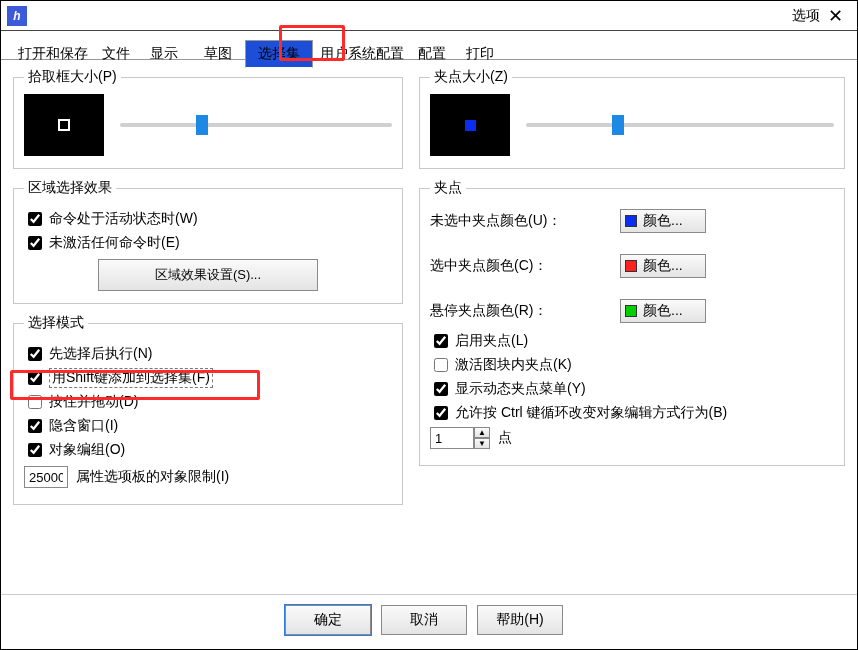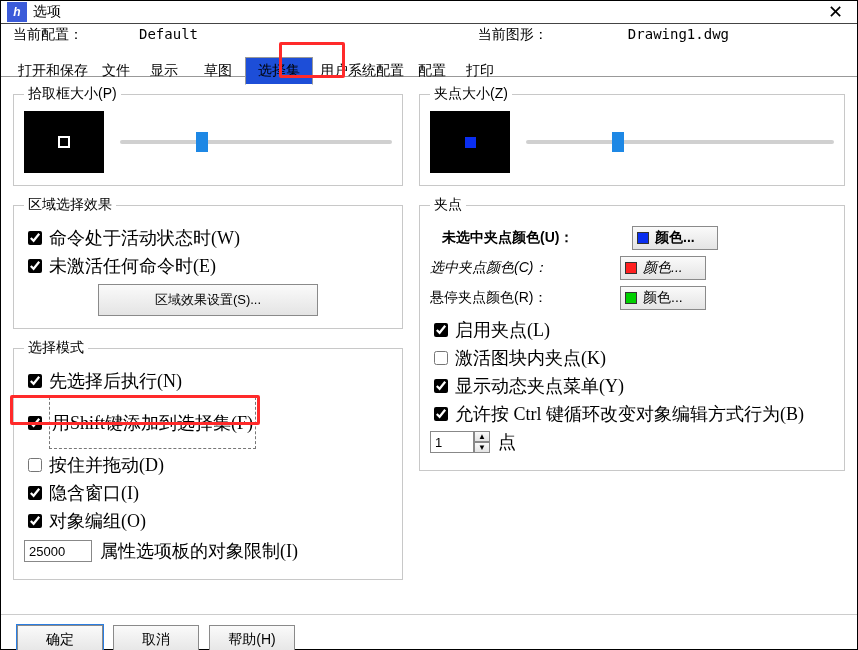--- a/index.html
+++ b/index.html
@@ -2,21 +2,21 @@
 <html><head>
 <meta charset="utf-8">
 <style>
   * { box-sizing: border-box; font-family: "Microsoft YaHei", "SimSun", sans-serif; }
   body { margin: 0; padding: 0; width: 858px; height: 650px; background: #fff; font-size: 13px; color: #000; overflow: hidden; }
 
   .window { width: 858px; height: 650px; border: 1px solid #000; display: flex; flex-direction: column; }
 
   .titlebar { height: 30px; border-bottom: 1px solid #444; display: flex; align-items: center; padding: 0 6px 0 0; font-size: 14px; }
   .titlebar .app-icon { width: 20px; height: 20px; background:#3b5bd9; color:#fff; display:flex; align-items:center; justify-content:center; margin: 0 6px; font-style: italic; font-weight:bold; font-size:12px;}
-  .titlebar .title { flex:1; }
+  .titlebar .title { flex:1;text-align:right; }
   .titlebar .close { font-size: 18px; padding: 0 8px; cursor:pointer; }
 
   .config-line { padding: 2px 8px 4px 12px; font-size:14px; display:flex; }
   .config-line .lbl { }
   .config-line .val { font-family: monospace; }
 
   .tabs { display:flex; border-bottom:1px solid #999; padding-left: 10px; font-size:14px; }
   .tab { padding: 4px 6px; border:1px solid transparent; border-bottom:none; position:relative; top:9px; cursor:pointer; }
   .tab.active { border:1px solid #999; border-bottom:1px solid #fff; background:#1d4ed8; }
   .tab-hl { position:absolute; border:3px solid #ff2a2a; border-radius:2px; pointer-events:none; }
@@ -31,66 +31,56 @@
   .blackbox { width:80px; height:62px; background:#000; display:flex; align-items:center; justify-content:center; }
   .pickbox-sq { width:12px; height:12px; border:2px solid #fff; }
   .grip-sq { width:11px; height:11px; background:#0a2ef0; }
 
   .slider { flex:1; display:flex; align-items:center; }
   .track { flex:1; height:4px; background:#d0d0d0; position:relative; border-radius:2px; }
   .thumb { position:absolute; top:-8px; width:12px; height:20px; background:#1e88e5; }
 
   .chk-row { display:flex; align-items:center; gap:4px; margin:4px 0; }
   .chk-row input[type=checkbox] { width:14px; height:14px; accent-color:#000; }
-  .chk-row label { font-size:18px;font-family:Liberation Serif, serif; }
-  .dotted { border:1px dashed #777; padding:13px 2px; }
+  .chk-row label { font-size:14px; }
+  .dotted { border:1px dashed #777; padding:0 2px; }
 
   .btn { display:inline-block; background:linear-gradient(#fafafa,#e4e4e4); border:1px solid #8a8a8a; padding:6px 12px; font-size:13px; cursor:pointer; text-align:center; }
   .btn.wide { width:220px; }
 
   .color-btn { display:inline-flex; align-items:center; gap:6px; background:linear-gradient(#fafafa,#e4e4e4); border:1px solid #8a8a8a; padding:2px 6px 2px 4px; font-size:14px; cursor:pointer; min-width:86px; }
   .swatch { width:12px; height:12px; border:1px solid #333; display:inline-block; }
 
   .grip-grid { display:flex; flex-direction:column; gap:1px; }
   .grip-line { display:flex; align-items:center; gap:10px; }
   .grip-line .glabel { width:180px; font-size:14px; }
 
-  .num-input { width:68px; height:22px; font-size:13px; padding:2px 4px; border:1px solid #888; }
+  .num-input { width:44px; height:22px; font-size:13px; padding:2px 4px; border:1px solid #888; }
   .spin { display:inline-flex; align-items:center; }
   .spin input { width:44px; height:22px; border:1px solid #888; padding:2px 4px; font-size:13px;}
   .spin .arrows { display:flex; flex-direction:column; }
   .spin .arrows div { width:16px; height:11px; border:1px solid #888; background:linear-gradient(#fafafa,#e4e4e4); font-size:8px; text-align:center; line-height:9px; cursor:pointer; }
 
-  .bottom-bar { display:flex; justify-content:flex-start; gap:10px; padding: 10px 26px 14px 16px; border-top:1px solid #ccc;margin-top:26px; }
+  .bottom-bar { display:flex; justify-content:center; gap:10px; padding: 10px 26px 14px 16px; border-top:1px solid #ccc;margin-top:26px; }
   .bottom-bar .btn { min-width:86px; padding:5px 10px; font-size:14px;}
   .btn.primary { box-shadow:0 0 0 1px #2a7de1; }
 
   .hl-checkbox { position:absolute; border:3px solid #ff2a2a; border-radius:2px; pointer-events:none; }
 </style>
 </head>
 <body>
 
 <div class="window">
 
   <div class="titlebar">
     <div class="app-icon">h</div>
     <div class="title">选项</div>
     <div class="close">✕</div>
   </div>
 
-  <div class="config-line">
-    <span class="lbl">当前配置：</span>
-    <span style="width:56px"></span>
-    <span class="val">Default</span>
-    <span style="flex:1"></span>
-    <span class="lbl">当前图形：</span>
-    <span style="width:80px"></span>
-    <span class="val">Drawing1.dwg</span>
-    <span style="width:120px"></span>
-  </div>
 
   <div style="position:relative;">
     <div class="tabs">
       <div class="tab">打开和保存</div>
       <div class="tab">文件</div>
       <div class="tab" style="padding:4px 12px">显示</div>
       <div class="tab" style="padding:4px 12px">草图</div>
       <div class="tab active" style="padding:4px 12px">选择集</div>
       <div class="tab">用户系统配置</div>
       <div class="tab">配置</div>
@@ -175,28 +165,28 @@
                 <div class="thumb" style="left:28%"></div>
               </div>
           </div>
         </div>
       </fieldset>
 
       <fieldset>
         <legend>夹点</legend>
 
         <div class="grip-grid">
-          <div class="grip-line" style="margin:4px 12px;font-weight:bold;">
+          <div class="grip-line" style="margin:4px 0;">
             <span class="glabel">未选中夹点颜色(U)：</span>
             <span class="color-btn">
               <span class="swatch" style="background:#0a2ef0"></span>
               <span>颜色...</span>
             </span>
           </div>
-          <div class="grip-line" style="margin:1px 0;font-style:italic;">
+          <div class="grip-line" style="margin:16px 0;">
             <span class="glabel">选中夹点颜色(C)：</span>
             <span class="color-btn">
               <span class="swatch" style="background:#ff2020"></span>
               <span>颜色...</span>
             </span>
           </div>
           <div class="grip-line" style="margin:4px 0;">
             <span class="glabel">悬停夹点颜色(R)：</span>
             <span class="color-btn">
               <span class="swatch" style="background:#00d000"></span>

